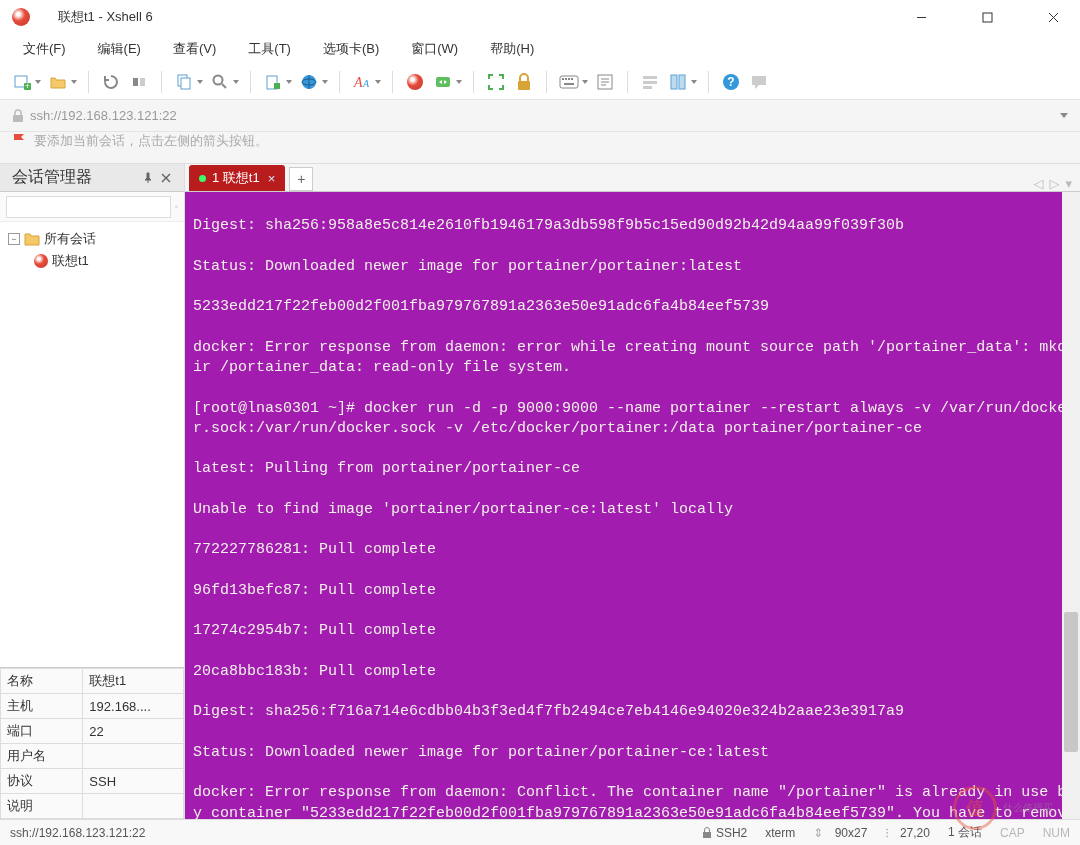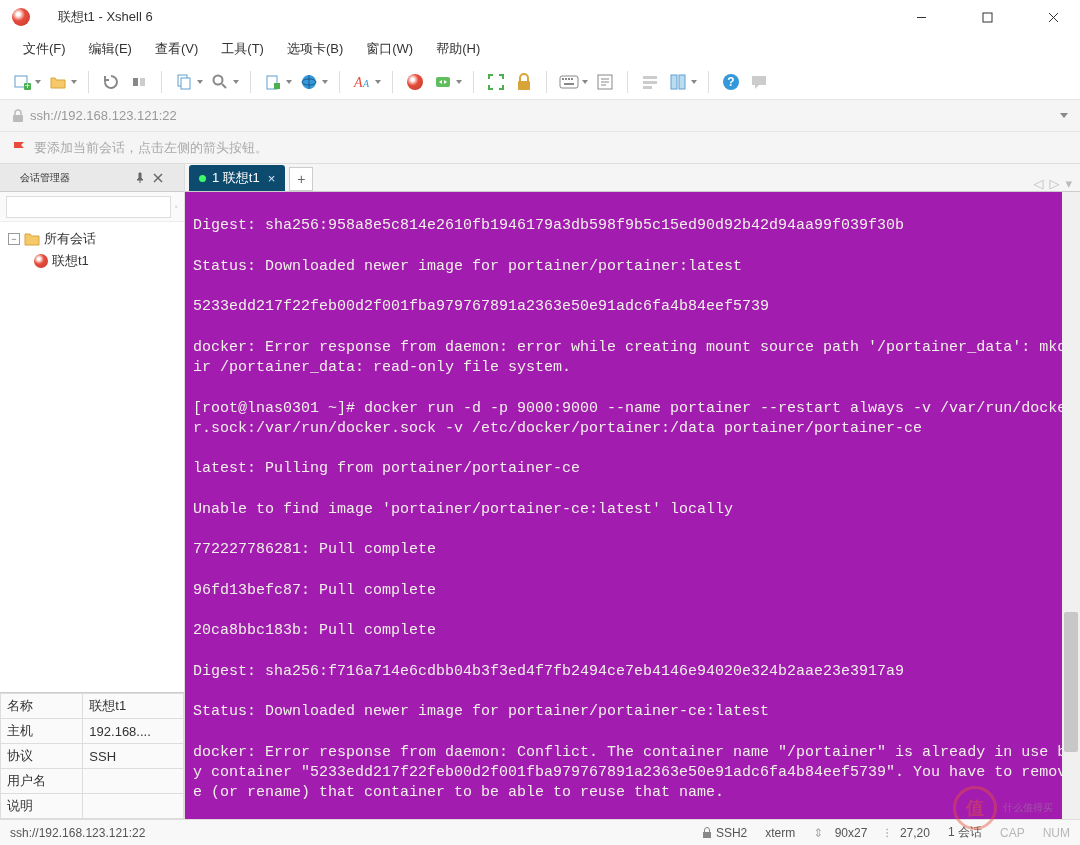--- a/index.html
+++ b/index.html
@@ -4,41 +4,41 @@
 <style>
 * { box-sizing: border-box; margin: 0; padding: 0; }
 body { font-family: "Microsoft YaHei", "Segoe UI", sans-serif; font-size: 13px; background: #fff; color: #333; width: 1080px; height: 845px; overflow: hidden; position: relative; }
 
 .titlebar { height: 34px; display: flex; align-items: center; padding: 0 4px; background: #fff; gap: 20px; }
 .titlebar .app-icon { width: 18px; height: 18px; margin: 0 8px; border-radius: 9px; background: radial-gradient(circle at 35% 35%, #fff 10%, #e74c3c 40%, #c0392b 100%); }
 .titlebar .title { flex: 1; font-size: 13px; color: #333; }
 .titlebar .winbtn { width: 46px; height: 30px; display: flex; align-items: center; justify-content: center; color: #555; }
 .titlebar .winbtn svg { width: 11px; height: 11px; }
 
-.menubar { height: 30px; display: flex; align-items: center; padding: 0 14px; gap: 5px; font-size: 13px; }
+.menubar { height: 30px; display: flex; align-items: center; padding: 0 14px; gap: 14px; font-size: 13px; }
 .menubar .mitem { padding: 4px 9px; cursor: default; }
 
 .toolbar { height: 36px; display: flex; align-items: center; padding: 0 10px; gap: 4px; background: #fff; border-bottom: 1px solid #e5e5e5; }
 .tbtn { width: 24px; height: 24px; display: flex; align-items: center; justify-content: center; position: relative; }
 .tbtn.dd::after { content: ""; position: absolute; right: -7px; top: 10px; border-left: 3px solid transparent; border-right: 3px solid transparent; border-top: 4px solid #888; }
 .tbtn.dd { margin-right: 8px; }
 .tsep { width: 1px; height: 22px; background: #ddd; margin: 0 6px; }
 
 .addressbar { height: 32px; display: flex; align-items: center; padding: 0 12px; background: #f5f5f5; border-bottom: 1px solid #e5e5e5; }
 .addressbar .lock-icon { width: 12px; height: 14px; margin-right: 6px; color: #bbb; }
 .addressbar .addr { flex: 1; color: #999; font-size: 13px; }
 .addressbar .dropdown-arrow { border-left: 4px solid transparent; border-right: 4px solid transparent; border-top: 5px solid #888; }
 
-.hintbar { height: 32px; display: flex; align-items: center; padding: 0 12px; background: #f5f5f5; border-bottom: 1px solid #ddd; color: #aaa; font-size: 13px; }
+.hintbar { height: 32px; display: flex; align-items: flex-start; padding: 0 12px; background: #f5f5f5; border-bottom: 1px solid #ddd; color: #aaa; font-size: 13px; }
 .hintbar .flag-icon { width: 16px; height: 16px; margin-right: 6px; }
 
 .main-area { display: flex; height: calc(845px - 34px - 30px - 36px - 32px - 32px - 26px); }
 
 .sidebar { width: 185px; background: #fafafa; display: flex; flex-direction: column; border-right: 1px solid #ddd; }
-.panel-header { height: 28px; display: flex; align-items: center; background: #e9e9e9; padding: 0 20px; font-size: 10px; border-bottom: 1px solid #ccc; }
+.panel-header { height: 28px; display: flex; align-items: center; background: #e9e9e9; padding: 0 12px; font-size: 16px; border-bottom: 1px solid #ccc; }
 .panel-header .spacer { flex: 1; }
 .panel-header .pin-icon, .panel-header .close-icon { width: 12px; height: 12px; margin-left: 6px; color: #666; }
 
 .search-row { height: 30px; display: flex; align-items: center; padding: 4px 6px; border-bottom: 1px solid #eee; }
 .search-row input { flex: 1; height: 22px; border: 1px solid #ddd; padding: 0 4px; font-size: 12px; outline: none; }
 .search-row .search-icon { width: 18px; height: 18px; margin-left: 4px; color: #888; }
 
 .tree { flex: 1; padding: 6px 4px; font-size: 13px; overflow: auto; background: #fff; }
 .tree-row { display: flex; align-items: center; height: 22px; padding: 0 4px; }
 .tree-row .toggle { width: 12px; height: 12px; border: 1px solid #999; display: flex; align-items: center; justify-content: center; font-size: 9px; margin-right: 4px; color: #666; }
@@ -46,21 +46,21 @@
 .tree-row.child { padding-left: 30px; }
 .tree-row .node-icon { width: 14px; height: 14px; border-radius: 7px; background: radial-gradient(circle at 35% 35%, #fff 10%, #e74c3c 40%, #c0392b 100%); margin-right: 4px; }
 
 .props { border-top: 1px solid #ccc; }
 .props table { width: 100%; border-collapse: collapse; font-size: 13px; }
 .props td { border: 1px solid #ddd; padding: 3px 6px; height: 24px; }
 .props td.key { width: 45%; color: #333; background: #fafafa; margin-left: 17px; }
 
 .content { flex: 1; display: flex; flex-direction: column; background: #fff; position: relative; }
 .tabbar { height: 28px; display: flex; align-items: flex-end; background: #f5f5f5; border-bottom: 1px solid #ccc; padding-left: 4px; }
-.tab { height: 26px; display: flex; align-items: center; padding: 0 10px; background: #0c4a6e; color: #fff; font-size: 13px; border-top-left-radius: 3px; border-top-right-radius: 3px; margin-right: 2px; margin-top: 40px; }
+.tab { height: 26px; display: flex; align-items: center; padding: 0 10px; background: #b91c1c; color: #fff; font-size: 13px; border-top-left-radius: 3px; border-top-right-radius: 3px; margin-right: 2px; margin-top: 40px; }
 .tab .dot { width: 7px; height: 7px; border-radius: 4px; background: #3dfb68; margin-right: 6px; }
 .tab .close { margin-left: 8px; font-size: 13px; color: #cfe5ff; }
 .tab-add { width: 24px; height: 24px; display: flex; align-items: center; justify-content: center; border: 1px solid #ccc; background: #fff; font-size: 14px; color: #666; margin-left: 2px; }
 .tabbar .fill { flex: 1; }
 .tabbar .nav-icons { display: flex; align-items: center; gap: 6px; padding-right: 8px; color: #bbb; }
 
 .terminal { flex: 1; background: #a21caf; color: #f0f0e8; font-family: "Consolas", "Courier New", monospace; font-size: 15px; line-height: 1.35; padding: 4px 6px 4px 8px; overflow: hidden; position: relative; white-space: pre-wrap; word-break: break-all; }
 .terminal .line { display: block; }
 .scroll-track { position: absolute; right: 0; top: 0; width: 18px; height: 100%; background: #f0f0f0; }
 .scroll-thumb { position: absolute; right: 2px; width: 14px; background: #c7c7c7; border-radius: 2px; }
@@ -289,26 +289,30 @@
         <tbody>
             <tr>
               <td class="key">名称</td>
               <td>联想t1</td>
             </tr>
         <tr>
               <td class="key">主机</td>
               <td>192.168....</td>
             </tr>
         <tr>
+              <td class="key">端口</td>
+              <td>22</td>
+            </tr>
+        <tr>
+              <td class="key">用户名</td>
+              <td></td>
+            </tr>
+        <tr>
               <td class="key">协议</td>
               <td>SSH</td>
-            </tr>
-        <tr>
-              <td class="key">用户名</td>
-              <td></td>
             </tr>
         <tr>
               <td class="key">说明</td>
               <td></td>
             </tr>
       </tbody>
         </table>
     </div>
   </div>
 
@@ -331,20 +335,21 @@
     <div class="terminal">
 <span class="line">Digest: sha256:958a8e5c814e2610fb1946179a3db598f9b5c15ed90d92b42d94aa99f039f30b</span>
 <span class="line">Status: Downloaded newer image for portainer/portainer:latest</span>
 <span class="line">5233edd217f22feb00d2f001fba979767891a2363e50e91adc6fa4b84eef5739</span>
 <span class="line">docker: Error response from daemon: error while creating mount source path '/portainer_data': mkdir /portainer_data: read-only file system.</span>
 <span class="line">[root@lnas0301 ~]# docker run -d -p 9000:9000 --name portainer --restart always -v /var/run/docker.sock:/var/run/docker.sock -v /etc/docker/portainer:/data portainer/portainer-ce</span>
 <span class="line">latest: Pulling from portainer/portainer-ce</span>
 <span class="line">Unable to find image 'portainer/portainer-ce:latest' locally</span>
 <span class="line">772227786281: Pull complete</span>
 <span class="line">96fd13befc87: Pull complete</span>
+<span class="line">17274c2954b7: Pull complete</span>
 <span class="line">20ca8bbc183b: Pull complete</span>
 <span class="line">Digest: sha256:f716a714e6cdbb04b3f3ed4f7fb2494ce7eb4146e94020e324b2aae23e3917a9</span>
 <span class="line">Status: Downloaded newer image for portainer/portainer-ce:latest</span>
 <span class="line">docker: Error response from daemon: Conflict. The container name "/portainer" is already in use by container "5233edd217f22feb00d2f001fba979767891a2363e50e91adc6fa4b84eef5739". You have to remove (or rename) that container to be able to reuse that name.</span>
 
 
 
       <div class="scroll-track">
         <div class="scroll-thumb" style="top:420px;height:140px"></div>
       </div>

